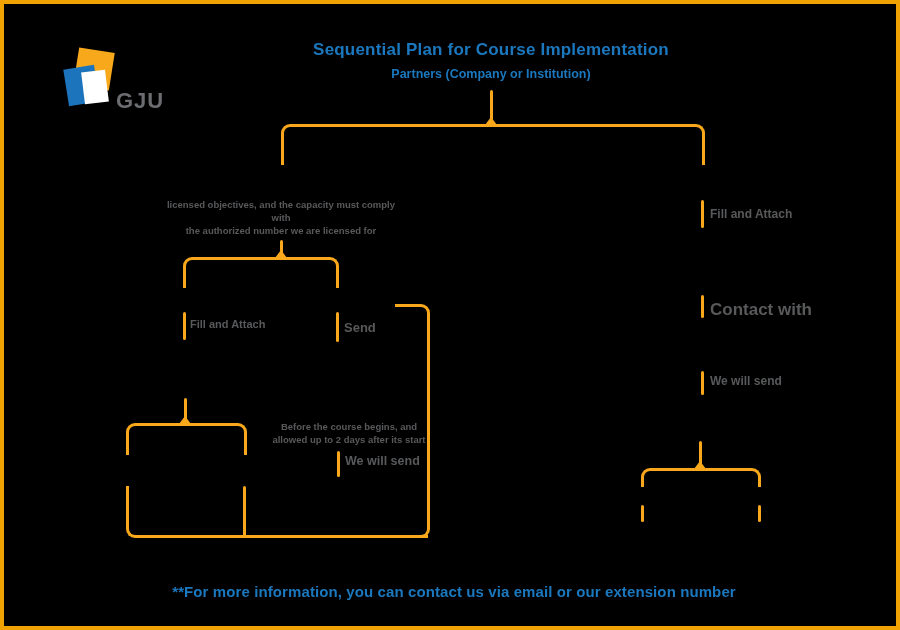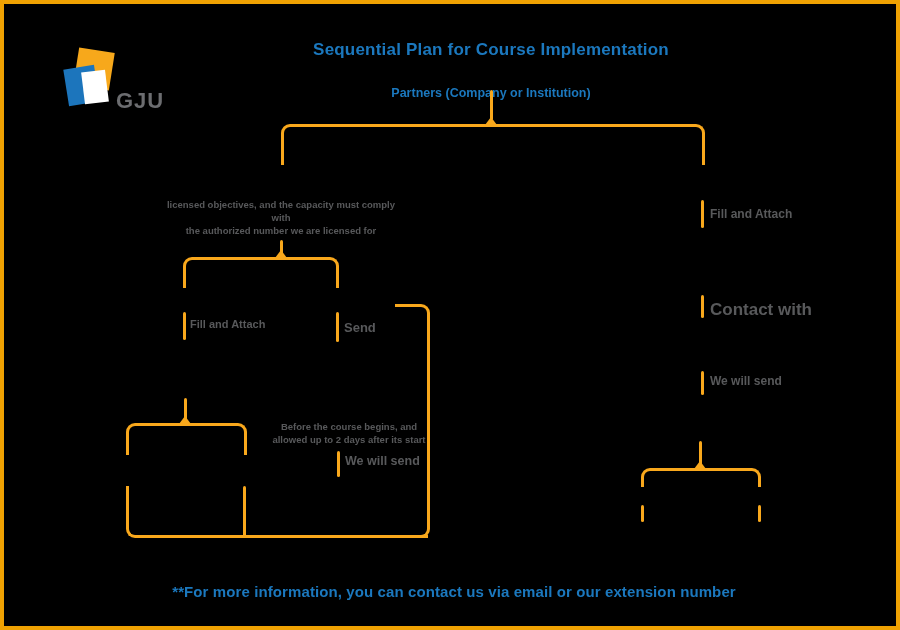--- a/index.html
+++ b/index.html
@@ -15,21 +15,21 @@
   .flare{position:absolute;width:0;height:0;border-left:6px solid transparent;
     border-right:6px solid transparent;border-bottom:8px solid var(--line);}
   .loop-a{position:absolute;border-left:3px solid var(--line);border-bottom:3px solid var(--line);
     border-bottom-left-radius:9px;box-sizing:border-box;}
   .loop-b{position:absolute;border-top:3px solid var(--line);border-right:3px solid var(--line);
     border-bottom:3px solid var(--line);border-top-right-radius:9px;border-bottom-right-radius:9px;box-sizing:border-box;}
   
   .title{position:absolute;left:87px;top:36px;width:800px;text-align:center;
     color:var(--blue);font-size:17px;font-weight:bold;letter-spacing:.2px;}
   .subtitle{position:absolute;left:87px;top:63px;width:800px;text-align:center;
-    color:var(--blue);font-size:12.5px;font-weight:bold;margin-top:19px;}
+    color:var(--blue);font-size:12.5px;font-weight:bold;}
   .cond{position:absolute;left:157px;top:194px;width:240px;text-align:center;
     color:var(--gray);font-size:9.5px;font-weight:600;line-height:13px;}
   .note{position:absolute;left:262px;top:417px;width:166px;text-align:center;
     color:var(--gray);font-size:9.5px;font-weight:600;line-height:12.5px;}
   .lbl{position:absolute;color:var(--gray);font-weight:600;white-space:nowrap;text-align:right;}
   .footer{position:absolute;left:0;top:579px;width:900px;text-align:center;
     color:var(--blue);font-size:15px;font-weight:bold;letter-spacing:.1px;}
   
   .logo{position:absolute;left:60px;top:40px;width:110px;height:75px;}
   .sq{position:absolute;}

